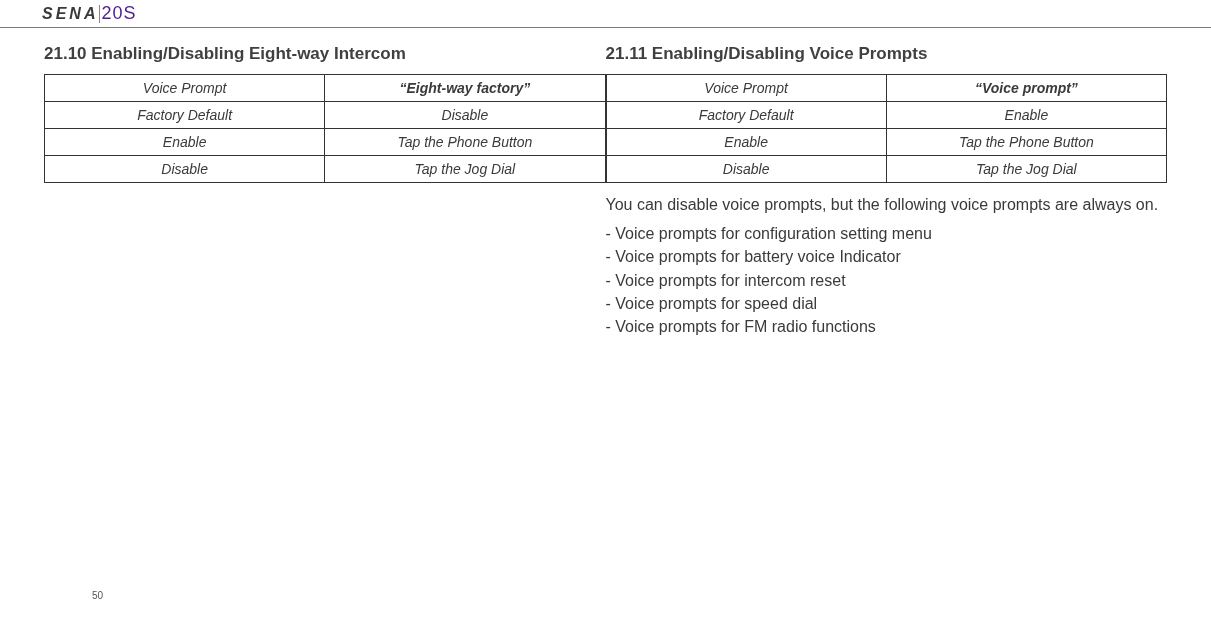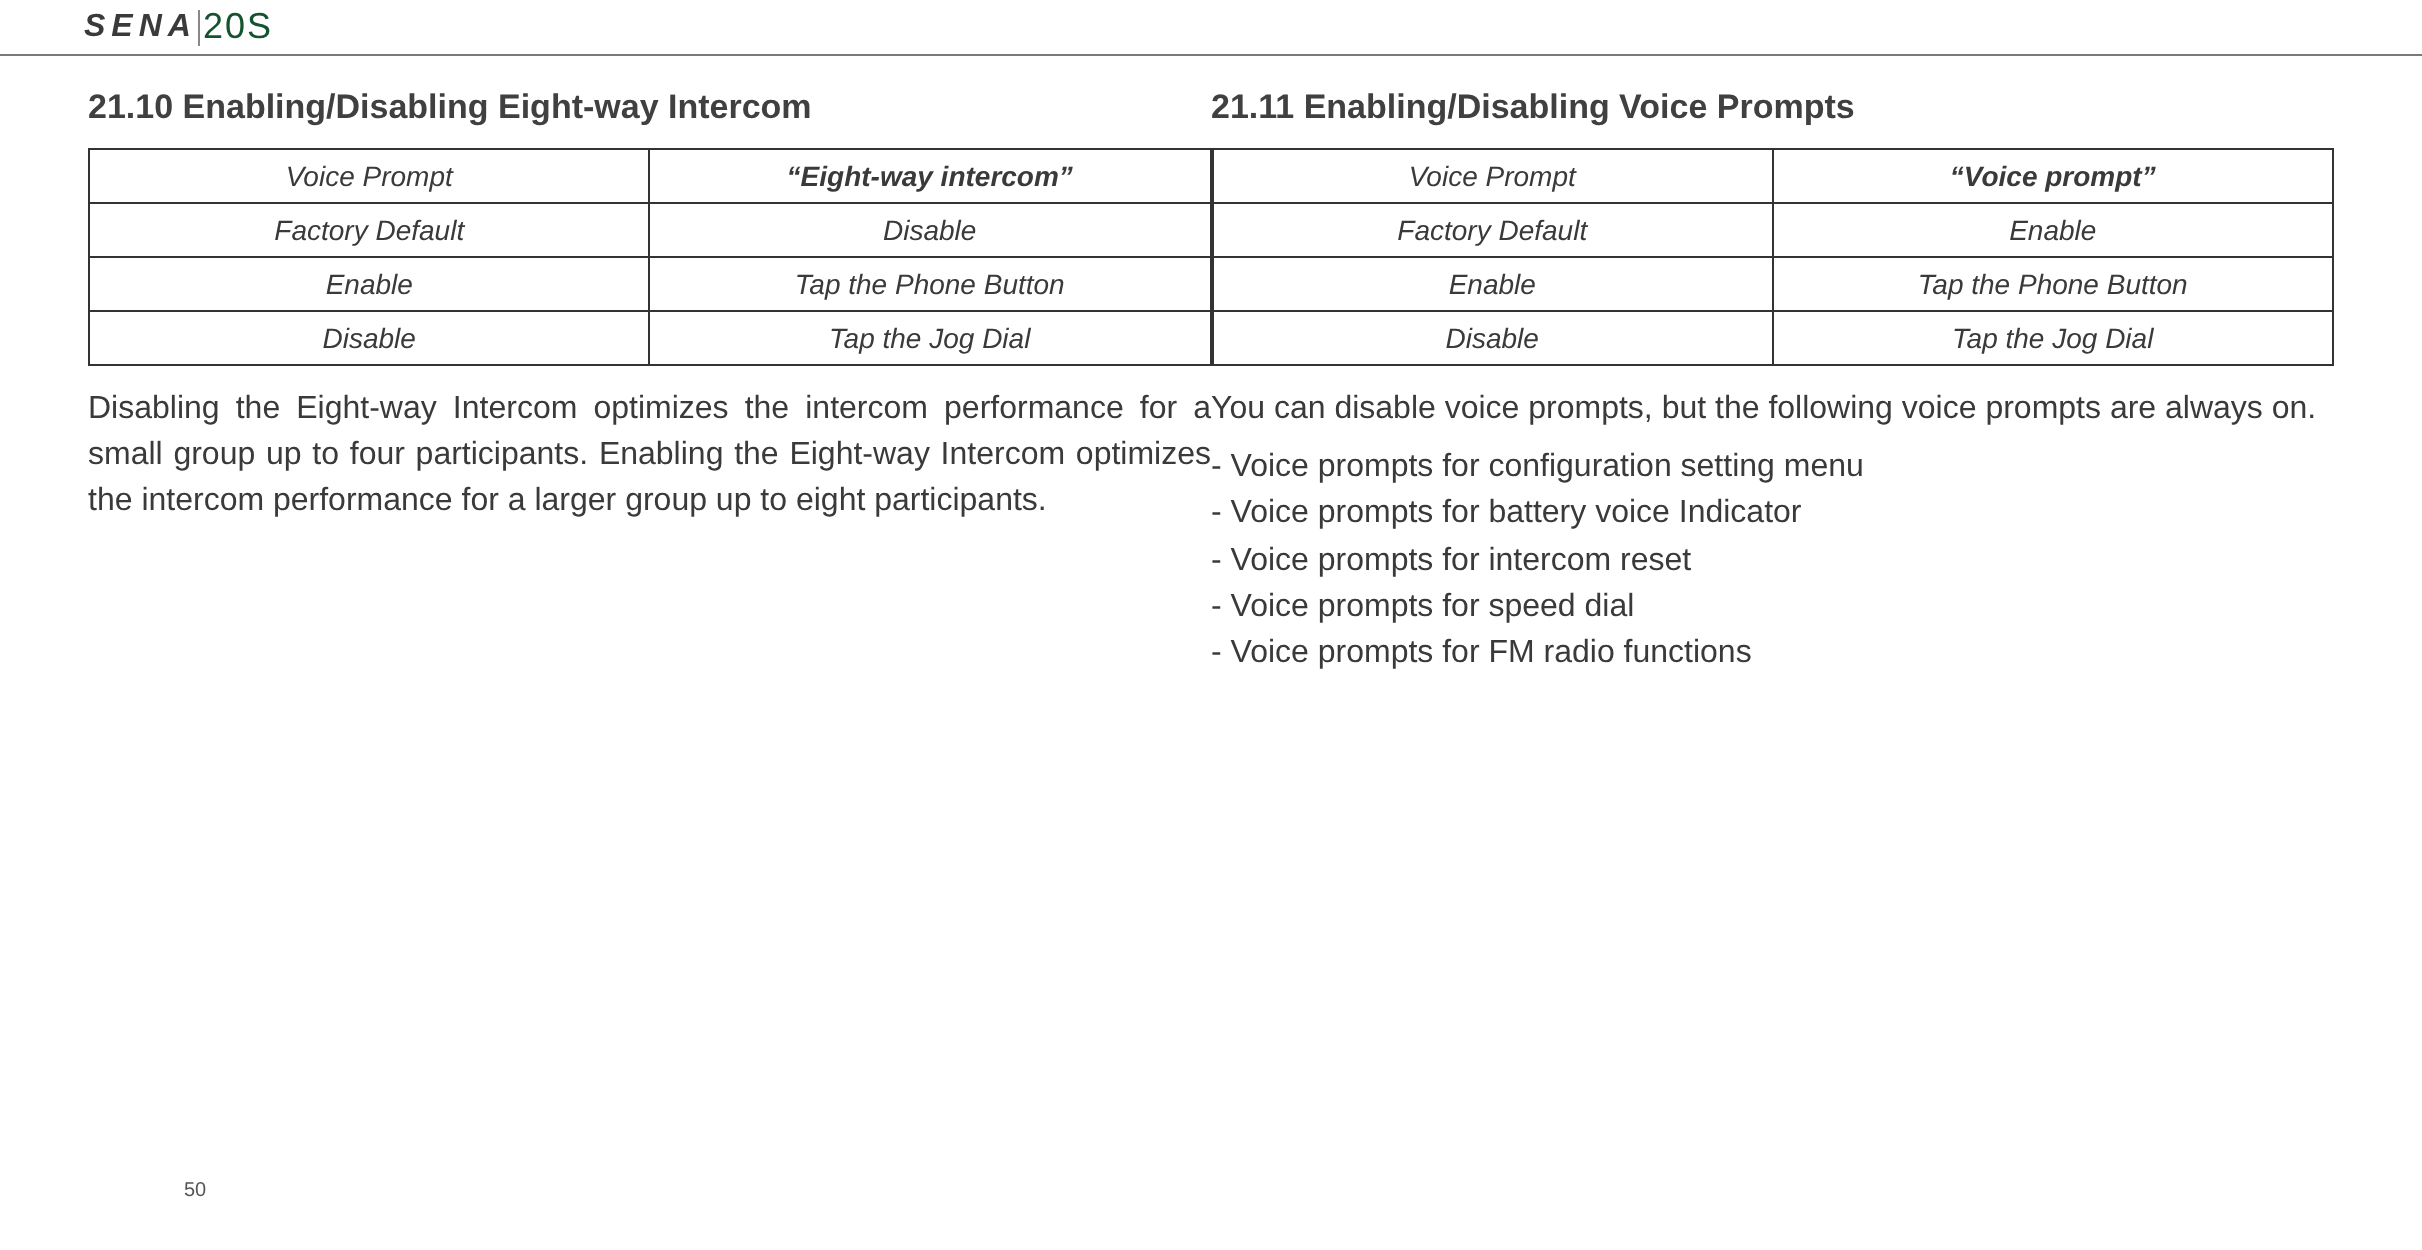--- a/index.html
+++ b/index.html
@@ -22,21 +22,21 @@
     color: #3a3a3a;
   }
   .divider {
     width: 1px;
     height: 18px;
     background: #888;
   }
   .model {
     font-size: 18px;
     font-weight: 400;
-    color: #14532d;
+    color: #4c1d95;
     letter-spacing: 1px;
   }
   .content {
     display: flex;
     padding: 16px 44px 0 44px;
   }
   .col { flex: 1; }
   .section-title {
     font-size: 17px;
     font-weight: 700;
@@ -94,38 +94,37 @@
 
   <div class="content">
 
     <div class="col">
       <div class="section-title">21.10 Enabling/Disabling Eight-way Intercom</div>
 
       <table class="cfg">
         <tbody>
             <tr>
           <td>Voice Prompt</td>
-          <td class="bold">“Eight-way intercom”</td>
+          <td class="bold">“Eight-way factory”</td>
         </tr>
         <tr>
           <td>Factory Default</td>
           <td>Disable</td>
         </tr>
         <tr>
           <td>Enable</td>
           <td>Tap the Phone Button</td>
         </tr>
         <tr>
           <td>Disable</td>
           <td>Tap the Jog Dial</td>
         </tr>
       </tbody>
         </table>
 
-      <p class="body-text para">Disabling the Eight-way Intercom optimizes the intercom performance for a small group up to four participants. Enabling the Eight-way Intercom optimizes the intercom performance for a larger group up to eight participants.</p>
     </div>
 
     <div class="col">
       <div class="section-title">21.11 Enabling/Disabling Voice Prompts</div>
 
       <table class="cfg">
         <tbody>
             <tr>
           <td>Voice Prompt</td>
           <td class="bold">“Voice prompt”</td>

